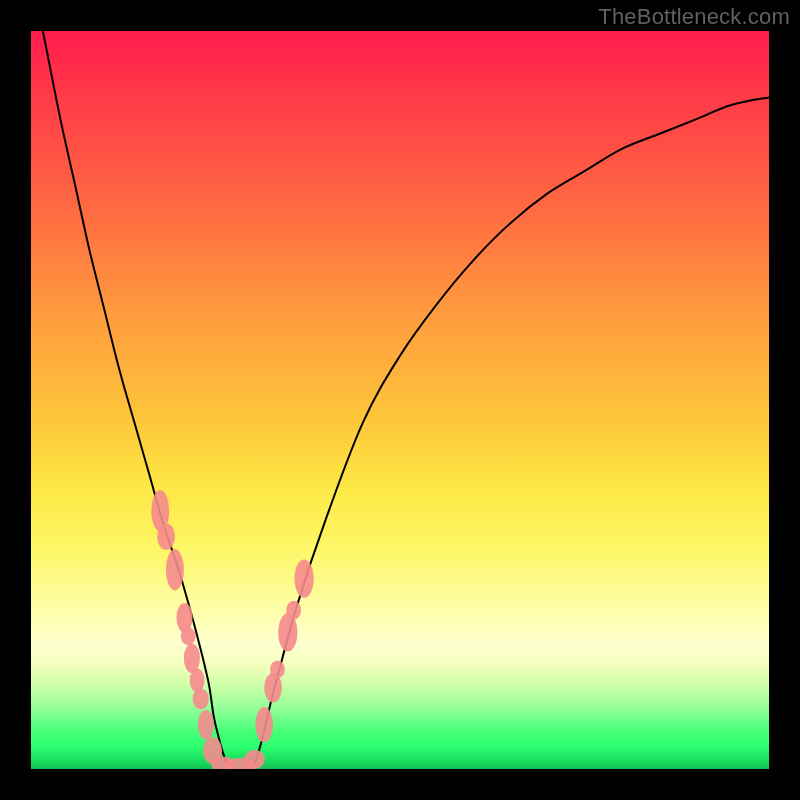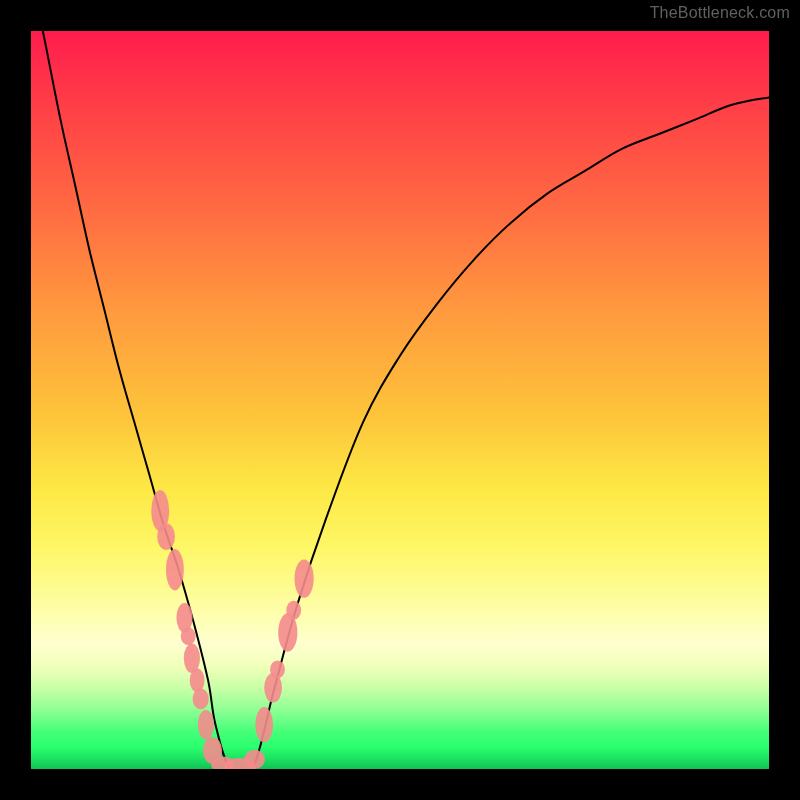--- a/index.html
+++ b/index.html
@@ -49,21 +49,21 @@
   }
   .curve-layer {
     position: absolute;
     inset: 0;
   }
   .watermark {
     position: absolute;
     top: 4px;
     right: 10px;
     font-family: Arial, Helvetica, sans-serif;
-    font-size: 16px;
+    font-size: 22px;
     font-weight: 500;
     color: #606060;
     letter-spacing: 0.2px;
     user-select: none;
   }
 </style>
 </head>
 <body>
 
 <div class="stage">

